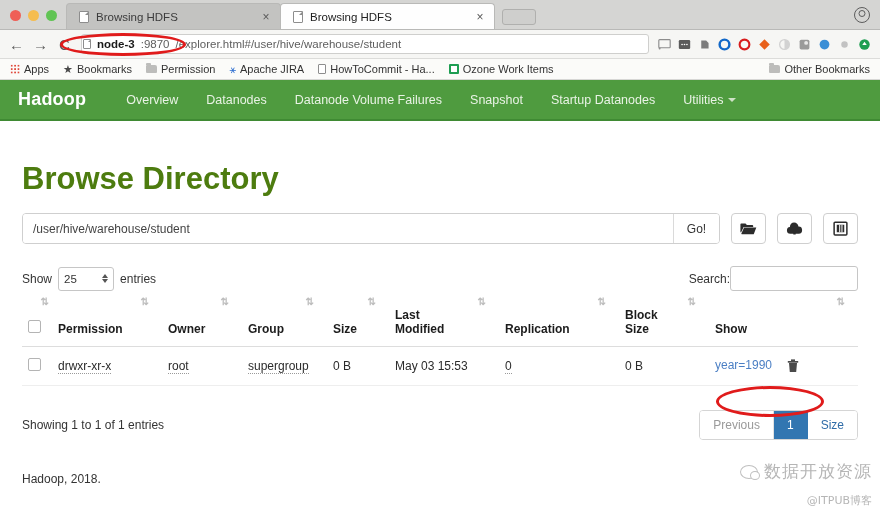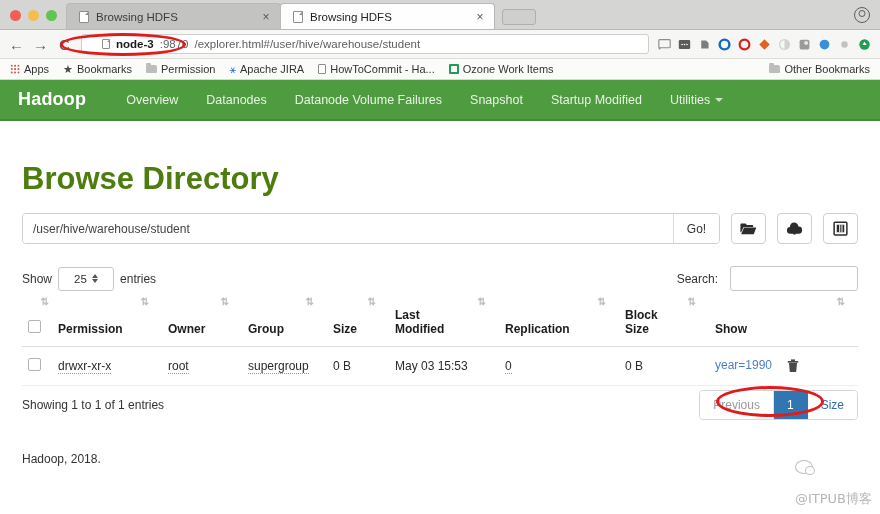--- a/index.html
+++ b/index.html
@@ -66,21 +66,21 @@
   .chrome-toolbar {
     height: 29px; background: #f6f6f4;
     display: flex; align-items: center; gap: 9px;
     padding: 0 9px; border-bottom: 1px solid #dcdcda;
   }
   .nav-btn { font-size: 15px; color:#5b5b5b; width: 15px; text-align:center; line-height: 1; }
   .omnibox {
     flex: 1 1 auto; height: 20px; background: #fff;
     border: 1px solid #cfcfcd; border-radius: 3px;
     display: flex; align-items: center; gap: 6px;
-    padding: 0 20px; font-size: 11.5px; position: relative;
+    padding: 0 1px; font-size: 11.5px; position: relative;
   }
   .page-icon {
     width: 8px; height: 10px; border: 1px solid #8d8d8d; border-radius: 1px;
     flex: 0 0 auto; position: relative; background:#fff;
   }
   .page-icon::after{
     content:""; position:absolute; top:-1px; right:-1px;
     border-width: 0 0 3px 3px; border-style: solid;
     border-color: transparent transparent #8d8d8d transparent;
   }
@@ -160,32 +160,32 @@
   .icon-btn {
     width: 35px; height: 31px; border: 1px solid #cfcfcf; border-radius: 4px;
     background: #fff; display: flex; align-items: center; justify-content: center;
     cursor: pointer; padding: 0;
   }
 
   .table-controls { display: flex; align-items: center; margin-bottom: 14px; font-size: 12px; color:#333; }
   .show-entries { display: flex; align-items: center; gap: 6px; }
   .select-box {
     display: inline-flex; align-items: center; justify-content: space-between;
-    min-width: 56px; height: 24px; padding: 0 15px;
+    min-width: 56px; height: 24px; padding: 0 5px;
     border: 1px solid #c6c6c6; border-radius: 3px; background: #fff;
     font-size: 11.5px; color:#333;
   }
   .spin { display:flex; flex-direction: column; gap:1px; line-height: 0; }
   .spin i {
     display:block; width:0; height:0;
     border-left: 3px solid transparent; border-right: 3px solid transparent;
   }
   .spin i.up { border-bottom: 4px solid #555; }
   .spin i.dn { border-top: 4px solid #555; }
-  .search-wrap { margin-left: auto; display: flex; align-items: center; gap: 12px; }
+  .search-wrap { margin-left: auto; display: flex; align-items: center; gap: 0; }
   .search-input {
     width: 128px; height: 25px; border: 1px solid #c6c6c6; border-radius: 3px;
     background: #fff; outline: none; padding: 0 6px;
     font-size: 12px; font-family: "Liberation Sans", sans-serif;
   }
 
   table.files { width: 100%; border-collapse: collapse; font-size: 12px; }
   table.files thead th {
     text-align: left; font-weight: bold; color: #1c1c1c;
     padding: 4px 6px 9px 6px; vertical-align: bottom;
@@ -201,21 +201,21 @@
     vertical-align: middle;
   }
   .dotted { border-bottom: 1px dotted #9a9a9a; }
   .row-cb, .head-cb {
     width: 13px; height: 13px; border: 1px solid #b4b4b4; border-radius: 2px;
     background:#fff; display:inline-block;
   }
   .name-link { color: #4b7fc4; }
   .trash-ico { margin-left: 12px; vertical-align: middle; }
 
-  .table-footer { display: flex; align-items: center; margin-top: 4px; font-size: 12px; color: #333; justify-content: flex-end; }
+  .table-footer { display: flex; align-items: center; margin-top: 24px; font-size: 12px; color: #333; justify-content: flex-end; }
   .pager { margin-left: auto; display: flex; border: 1px solid #d5d5d5; border-radius: 4px; overflow:hidden; }
   .pager span {
     padding: 7px 13px; font-size: 12px; color: #2f6ca8; background: #fff;
     border-right: 1px solid #e2e2e2;
   }
   .pager span:last-child { border-right: none; }
   .pager span.active { background: #3276b1; color: #fff; border-color:#3276b1; }
   .pager span.disabled { color: #9a9a9a; }
 
   .footer-note { margin-top: 32px; font-size: 12px; color: #333; }
@@ -228,21 +228,21 @@
   #oval-url   { left: 60px;  top: 33px;  width: 126px; height: 23px; }
   #oval-name  { left: 716px; top: 386px; width: 108px; height: 31px; }
 
   
   .watermark {
     position: absolute; right: 8px; bottom: 6px; text-align: right;
     color: #a9a9a9; opacity: .85;
     font-family: "DejaVu Sans", sans-serif;
   }
   .wm-main { font-size: 17px; letter-spacing: 1px; display:flex; align-items:center; gap:6px; }
-  .wm-sub { font-size: 13px; margin-top: 16px; }
+  .wm-sub { font-size: 11px; margin-top: 10px; }
   .wm-chat {
     width: 18px; height: 14px; border: 1.5px solid #b5b5b5; border-radius: 50%;
     position: relative; display:inline-block;
   }
   .wm-chat::after{
     content:""; position:absolute; right:-3px; bottom:-2px;
     width:8px; height:7px; border:1.5px solid #b5b5b5; border-radius:50%;
     background:#fff;
   }
 </style>
@@ -361,21 +361,21 @@
       <span>Other Bookmarks</span>
     </div>
   </div>
 
   <div class="navbar">
     <span class="brand">Hadoop</span>
     <span class="nav-item">Overview</span>
     <span class="nav-item">Datanodes</span>
     <span class="nav-item">Datanode Volume Failures</span>
     <span class="nav-item">Snapshot</span>
-    <span class="nav-item">Startup Modified</span>
+    <span class="nav-item">Startup Datanodes</span>
     <span class="nav-item">
       <span>Utilities</span><span class="caret"></span>
     </span>
   </div>
 
   <div class="page">
     <div class="page-title">Browse Directory</div>
 
     <div class="path-row">
       <div class="input-group">
@@ -511,17 +511,18 @@
 
     <div class="footer-note">Hadoop, 2018.</div>
   </div>
 
   <div class="oval" id="oval-url"></div>
   <div class="oval" id="oval-name"></div>
 
   <div class="watermark">
     <div class="wm-main">
       <span class="wm-chat"></span>
+      <span>数据开放资源</span>
     </div>
     <div class="wm-sub">@ITPUB博客</div>
   </div>
 
 </div>
 
 </body></html>

